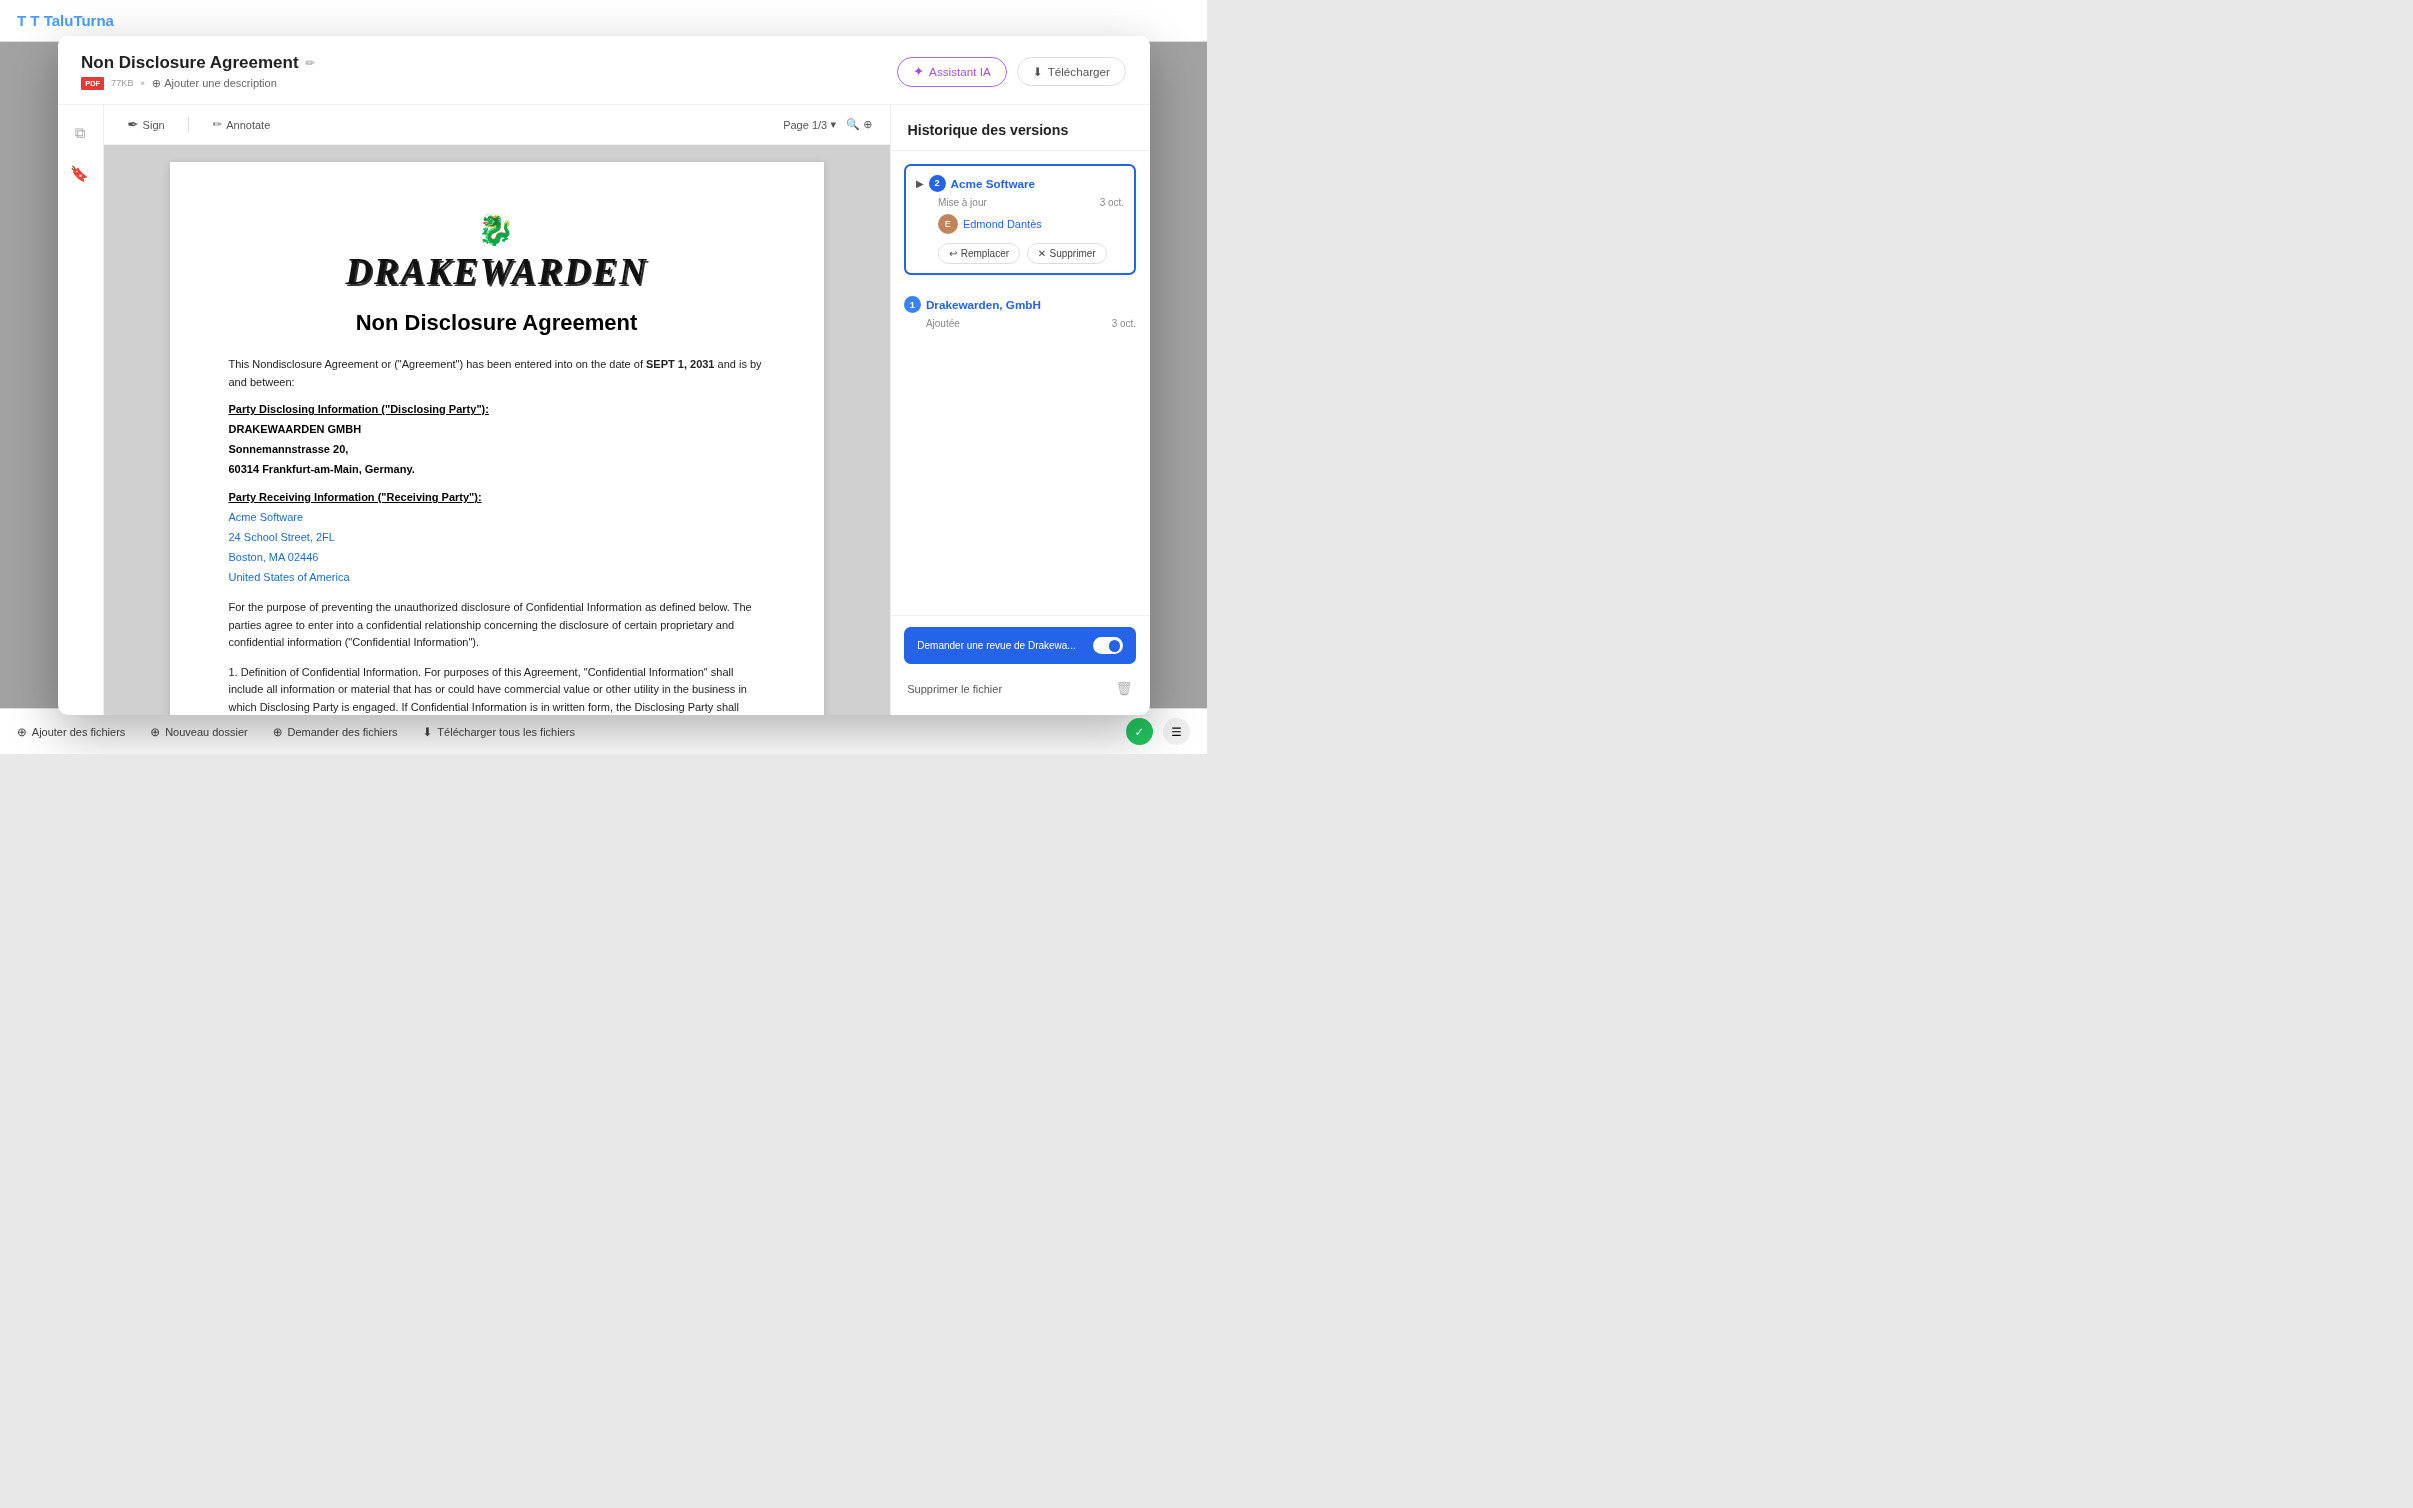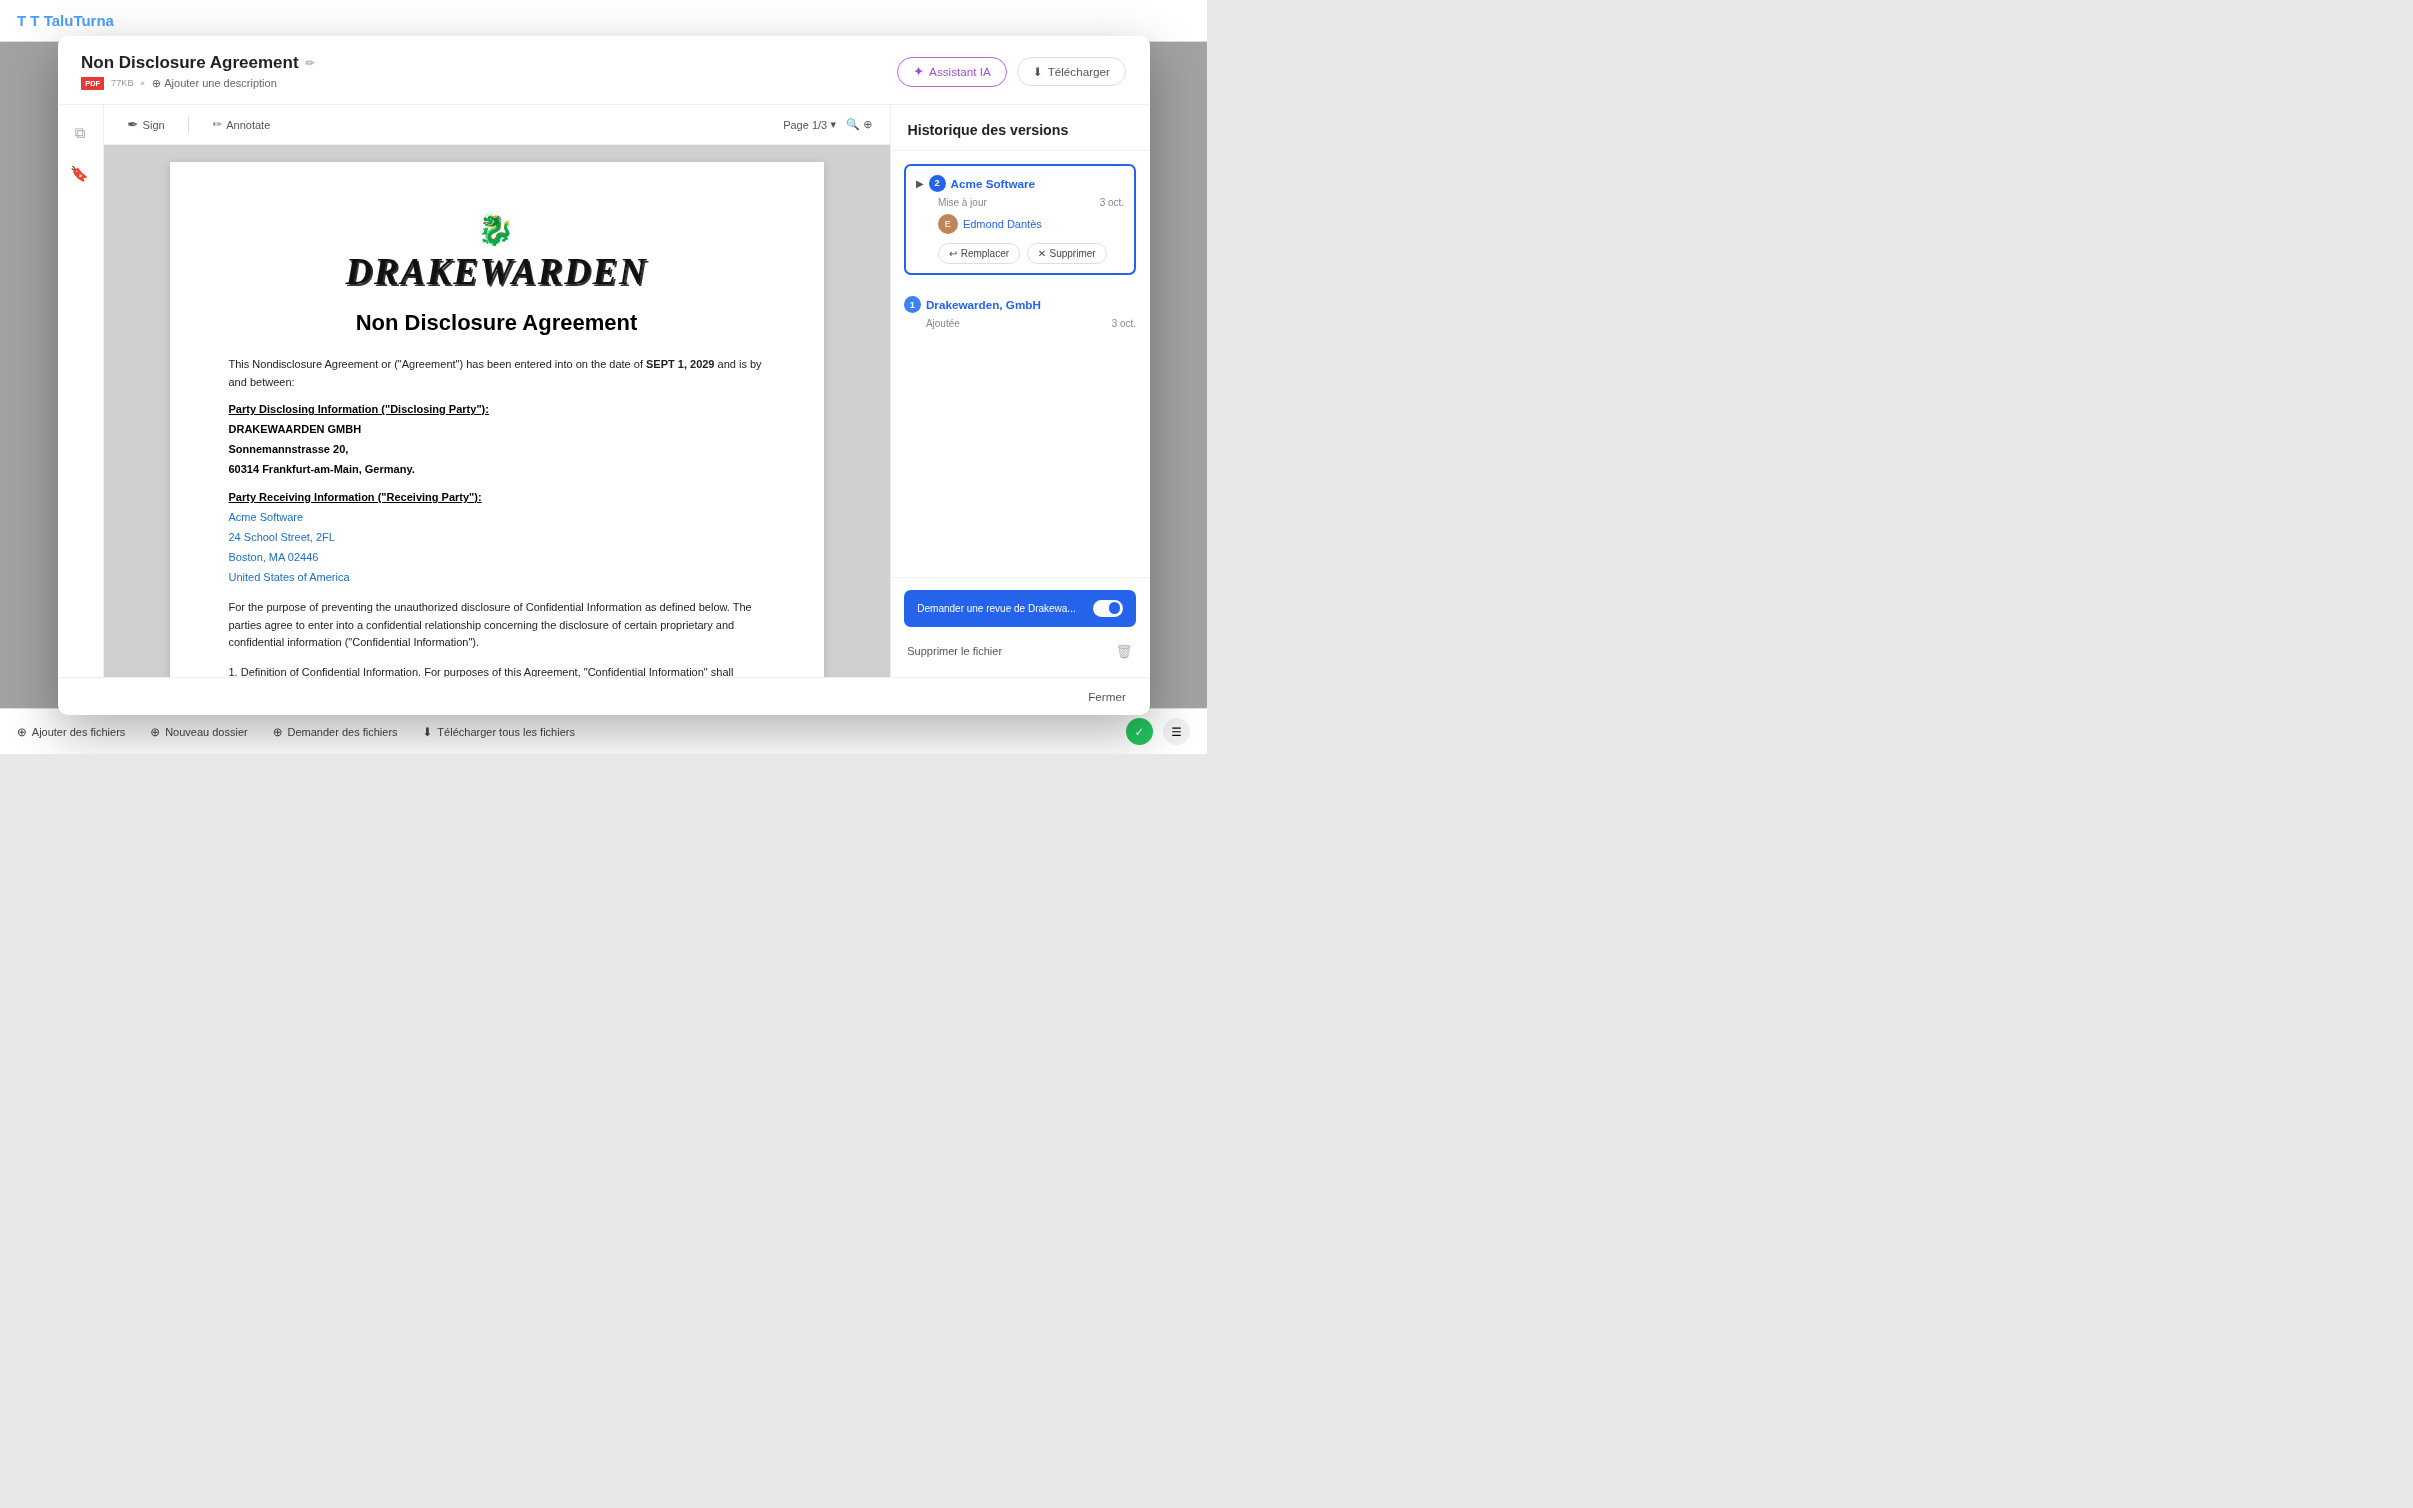--- a/index.html
+++ b/index.html
@@ -592,21 +592,21 @@
           <div class="doc-page">
 
             <div class="doc-logo-area">
               <span class="logo-icon">🐉</span>
               <div class="doc-logo-text">DRAKEWARDEN</div>
             </div>
 
             <div class="doc-title">Non Disclosure Agreement</div>
 
             <div class="doc-text">
-              This Nondisclosure Agreement or ("Agreement") has been entered into on the date of <strong>SEPT 1, 2029</strong> and is by and between:
+              This Nondisclosure Agreement or ("Agreement") has been entered into on the date of <strong>SEPT 1, 2031</strong> and is by and between:
             </div>
 
             <div class="doc-section-title">Party Disclosing Information ("Disclosing Party"):</div>
             <div class="doc-bold-block">
               <span>DRAKEWAARDEN GMBH</span><br>
               <span>Sonnemannstrasse 20,</span><br>
               <span>60314 Frankfurt-am-Main, Germany.</span>
             </div>
 
             <div class="doc-section-title">Party Receiving Information ("Receiving Party"):</div>
@@ -676,19 +676,16 @@
           </div>
           <div class="btn-delete-file">
             <span>Supprimer le fichier</span>
             <span class="trash-icon">🗑</span>
           </div>
         </div>
       </div>
 
     </div>
 
-    <div class="modal-close-row">
-      <button class="btn-close">Fermer</button>
-    </div>
 
   </div>
 </div>
 
 
 </body></html>

